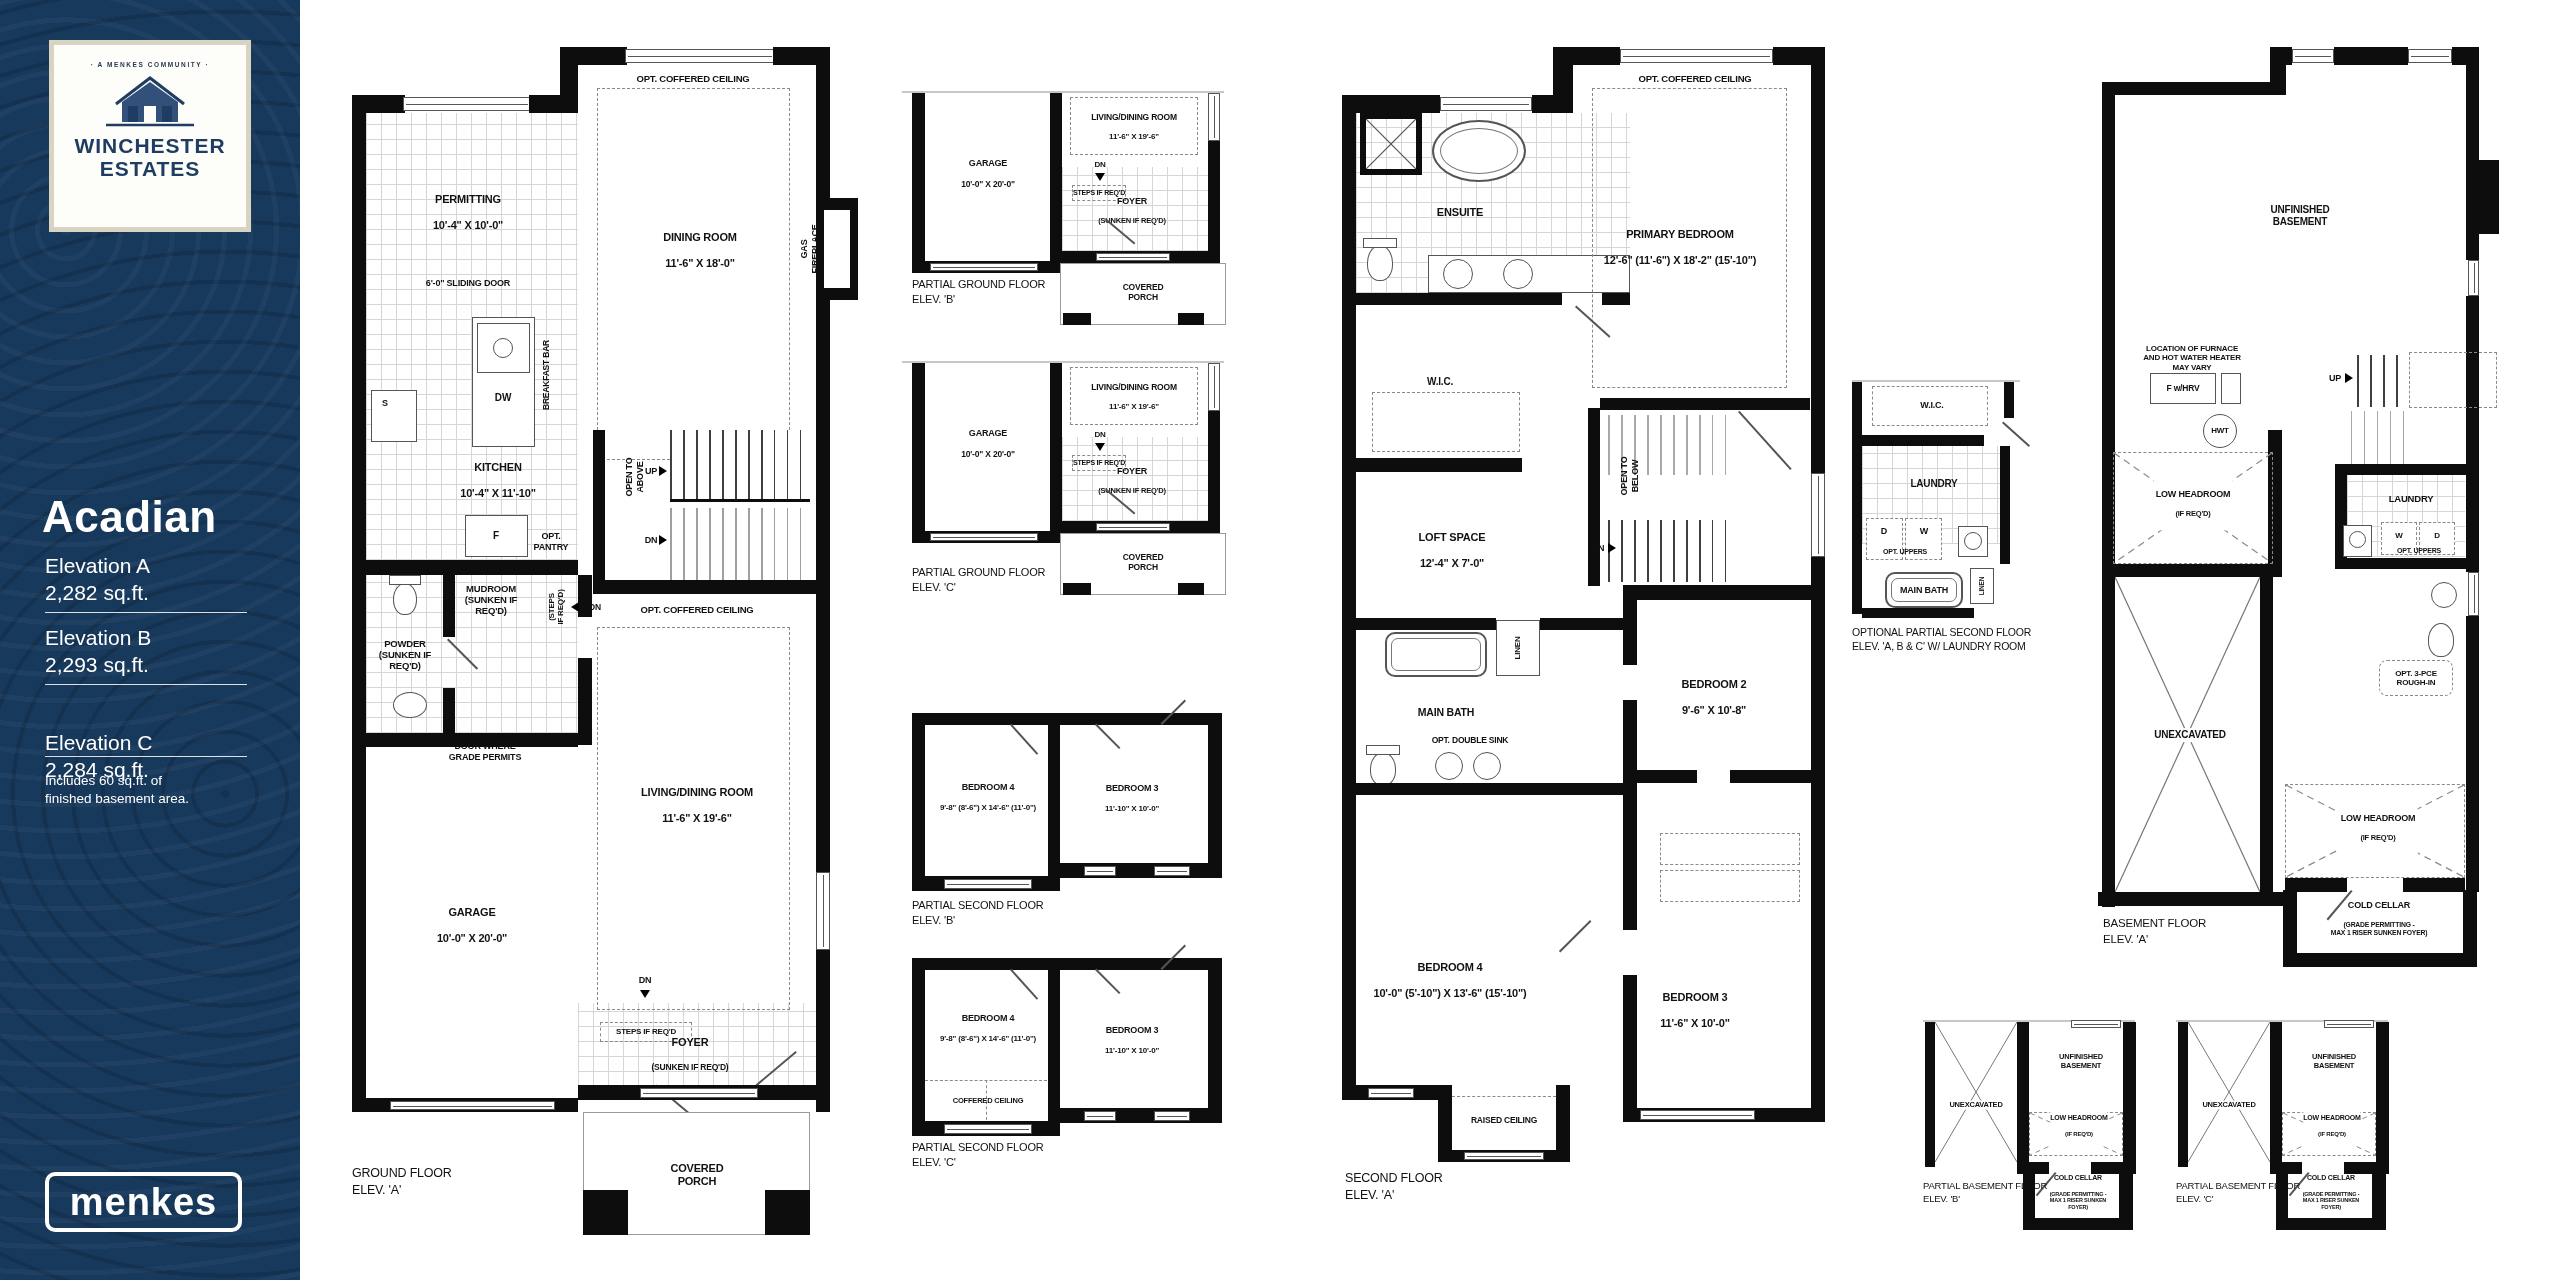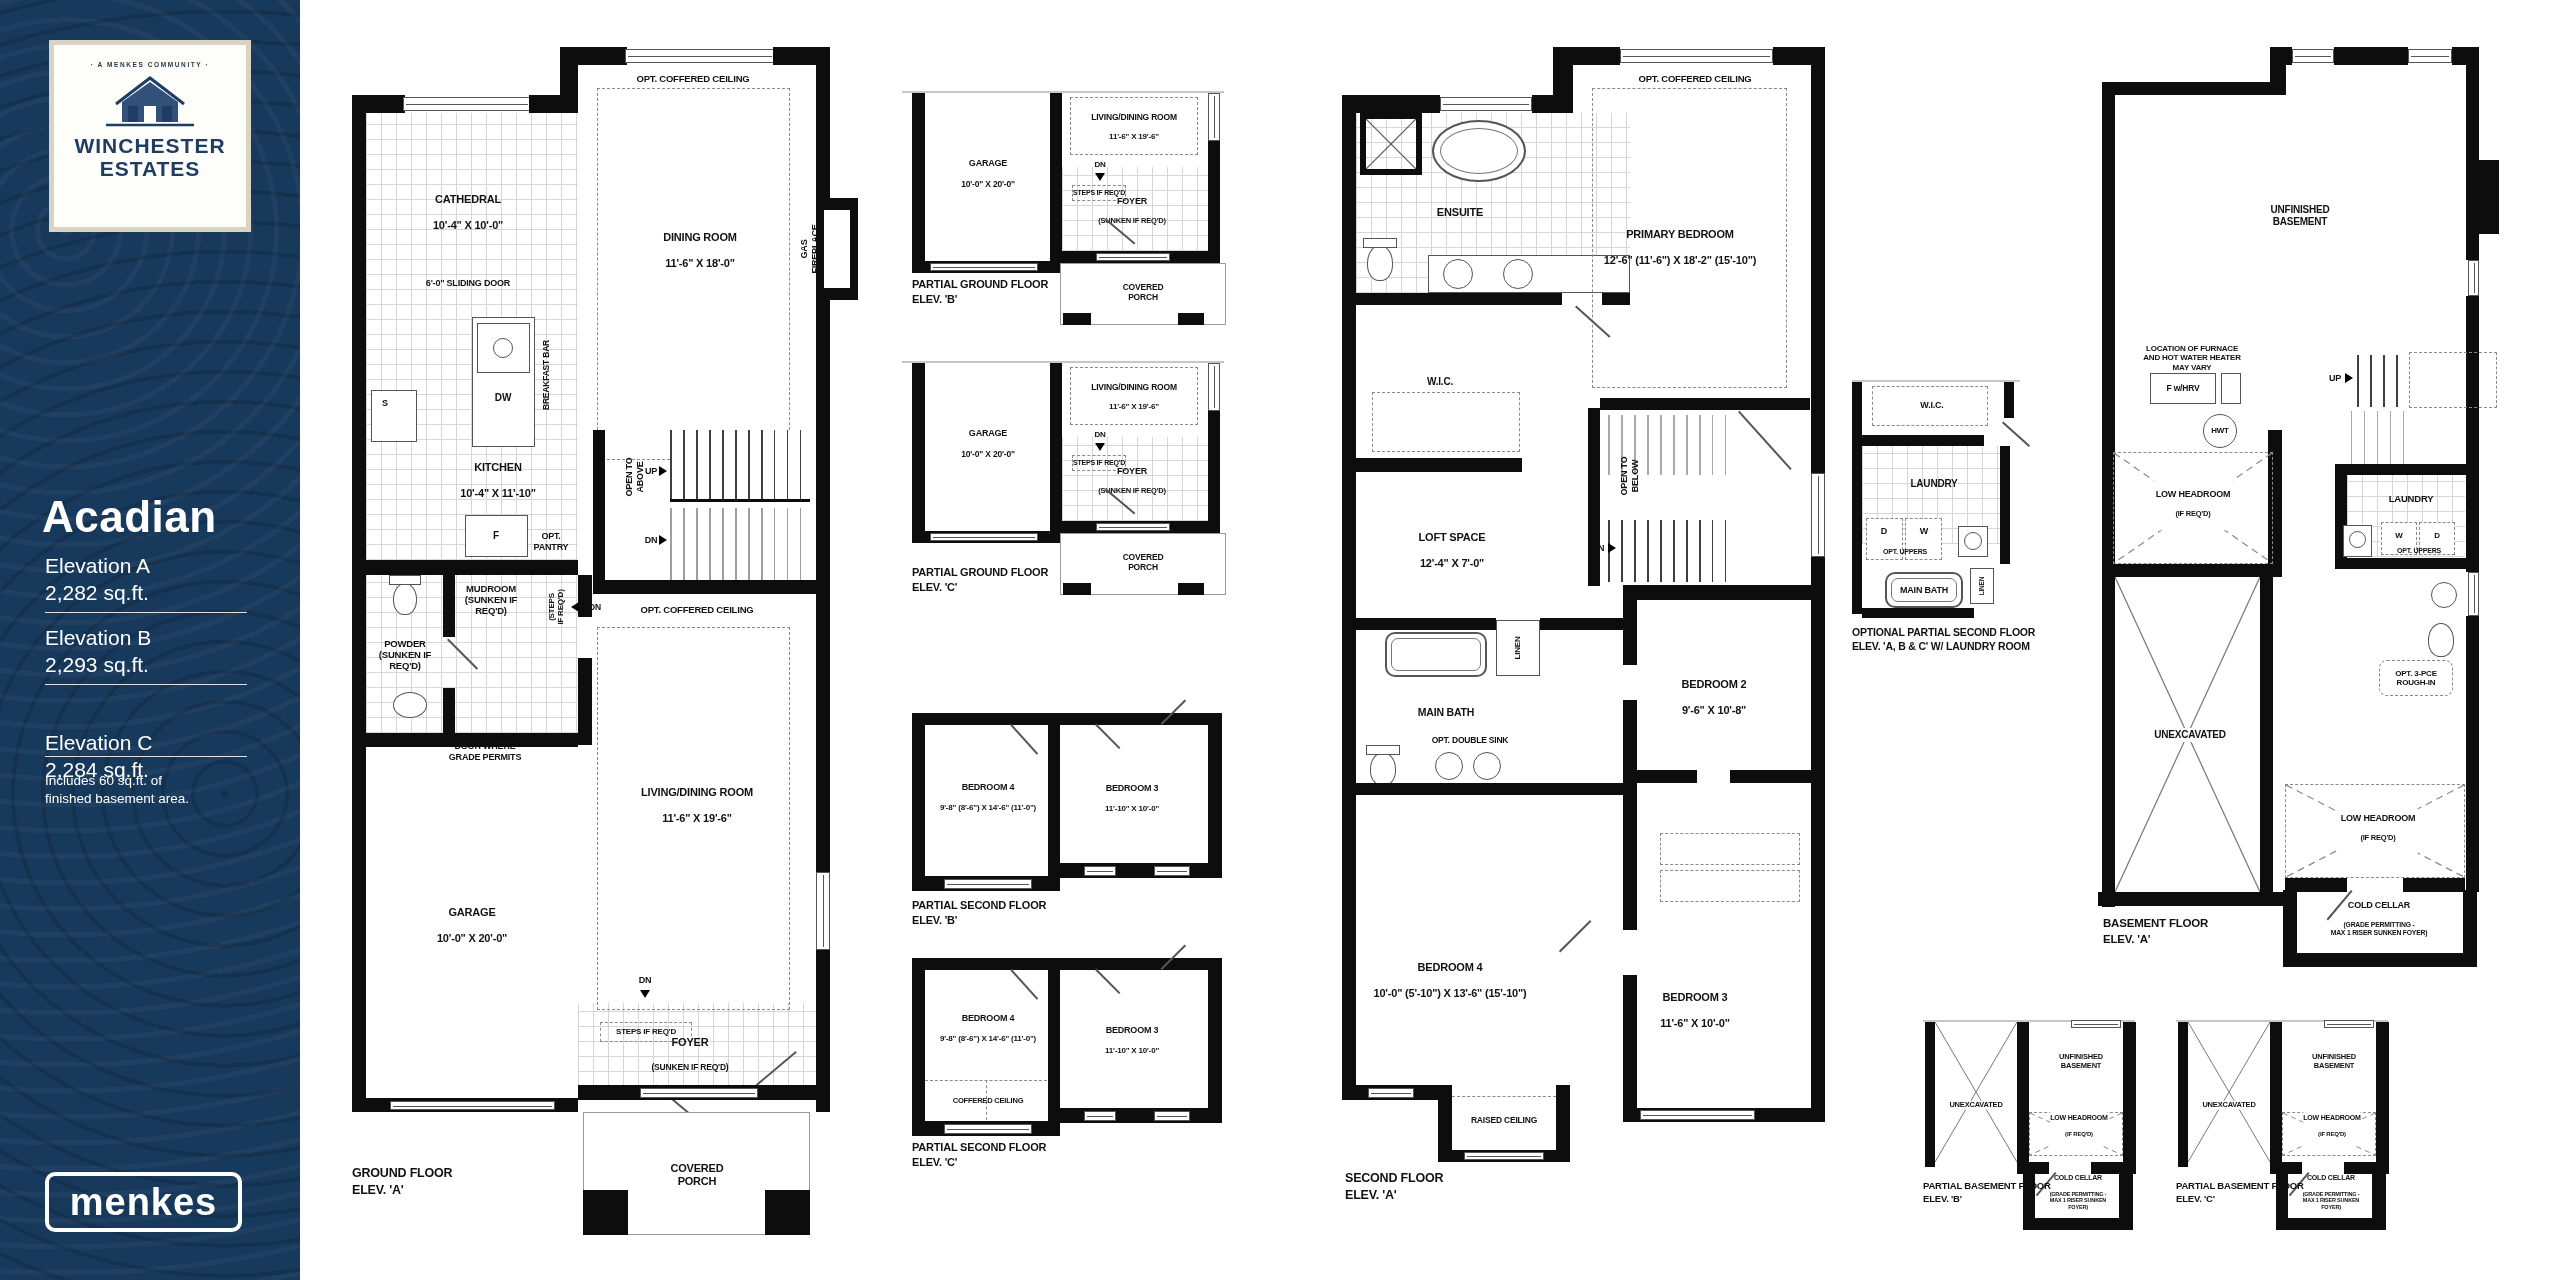--- a/index.html
+++ b/index.html
@@ -44,21 +44,21 @@
   .otub::after{content:"";position:absolute;inset:6px;border:1px solid #777;border-radius:50%;}
   .wc{position:absolute;border:1.5px solid #555;border-radius:50% 50% 45% 45%;background:#fff;box-sizing:border-box;}
   .wctank{position:absolute;border:1.5px solid #555;background:#fff;box-sizing:border-box;}
   .shower{position:absolute;border:6px solid #0d0d0d;box-sizing:border-box;}
   .cut{position:absolute;height:2px;background:#c7c7c7;}
   .dl{position:absolute;width:1.5px;background:#555;transform-origin:0 0;}
   .xsvg{position:absolute;}
   .lbl{position:absolute;transform:translate(-50%,-50%);text-align:center;font-weight:700;color:#111;
        font-size:11px;line-height:1.18;letter-spacing:-0.2px;white-space:pre-line;}
   .rot{transform:translate(-50%,-50%) rotate(-90deg);}
-  .ptitle{position:absolute;font-weight:700;font-size:12.5px;line-height:1.35;color:#111;letter-spacing:-0.2px;}
+  .ptitle{position:absolute;font-weight:400;font-size:12.5px;line-height:1.35;color:#111;letter-spacing:-0.2px;}
   .arrr{position:absolute;width:0;height:0;border-left:8px solid #000;border-top:5px solid transparent;border-bottom:5px solid transparent;}
   .arrl{position:absolute;width:0;height:0;border-right:8px solid #000;border-top:5px solid transparent;border-bottom:5px solid transparent;}
   .arrd{position:absolute;width:0;height:0;border-top:8px solid #000;border-left:5px solid transparent;border-right:5px solid transparent;}
 </style>
 </head>
 <body>
 
 <div id="page">
 
   <div id="sidebar">
@@ -117,21 +117,21 @@
     <div style="position:absolute;left:479px;top:170px;width:26px;height:78px;background:#fff;"></div>
     <div class="lbl rot" style="left:465px;top:209px;font-size:9px;">GAS FIREPLACE</div>
     <div class="w" style="left:471px;top:260px;width:14px;height:572px;"></div>
     <div class="win vert" style="left:471px;top:832px;width:14px;height:78px;"></div>
     <div class="w" style="left:471px;top:910px;width:14px;height:162px;"></div>
     <div class="dash" style="left:252px;top:48px;width:193px;height:372px;"></div>
     <div class="dash" style="left:252px;top:587px;width:193px;height:383px;"></div>
     <div class="lbl" style="left:348px;top:39px;font-size:9.5px;">OPT. COFFERED CEILING</div>
     <div class="lbl" style="left:123px;top:243px;font-size:9px;">6'-0" SLIDING DOOR</div>
     <div class="lbl" style="left:123px;top:172px;">
-      <div>CATHEDRAL</div>
+      <div>PERMITTING</div>
       <div>10'-4" X 10'-0"</div>
     </div>
     <div class="lbl" style="left:355px;top:210px;">
       <div>DINING ROOM</div>
       <div>11'-6" X 18'-0"</div>
     </div>
     <div class="outline" style="left:127px;top:277px;width:63px;height:130px;"></div>
     <div class="outline" style="left:132px;top:283px;width:53px;height:50px;"></div>
     <div class="circ" style="left:148px;top:298px;width:20px;height:20px;"></div>
     <div class="lbl" style="left:158px;top:358px;font-size:10px;">DW</div>

